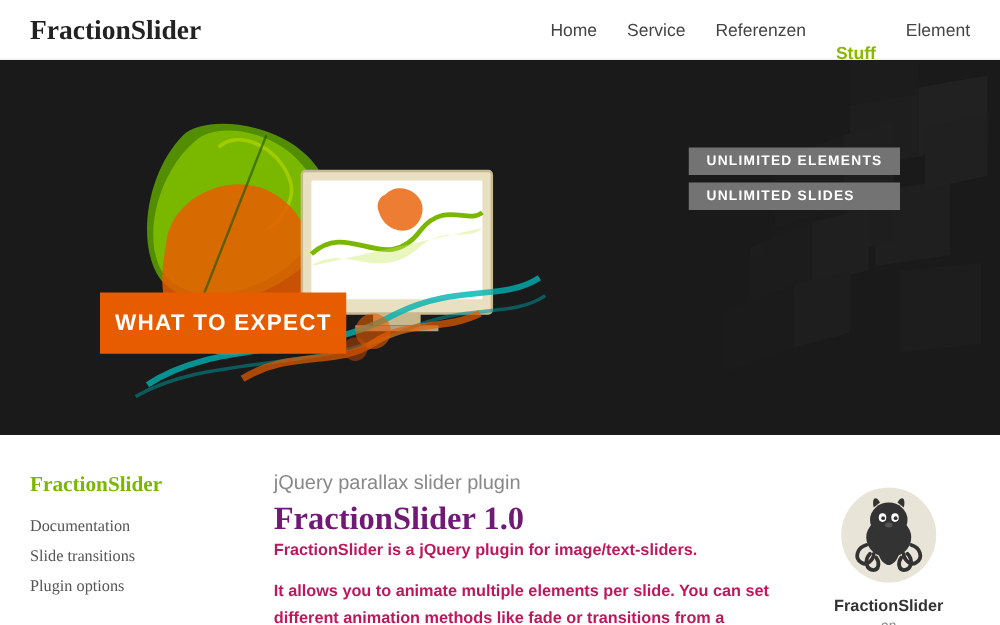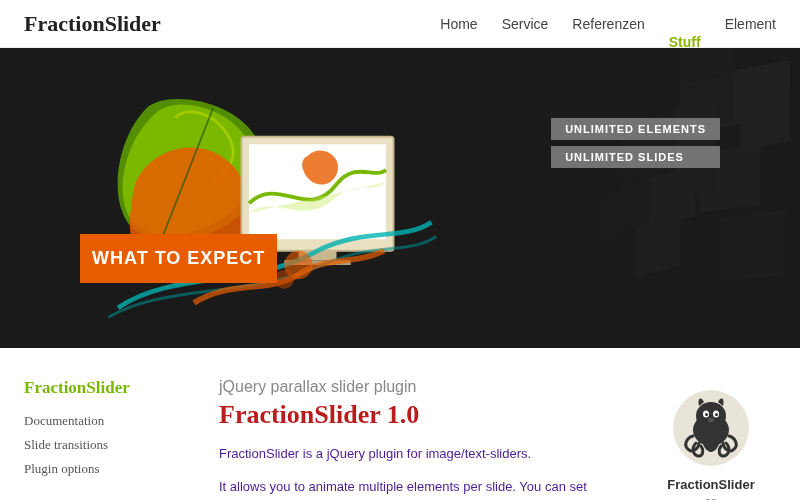--- a/index.html
+++ b/index.html
@@ -145,29 +145,29 @@
       padding-right: 10px;
     }
     #main .subtitle {
       color: #888;
       font-size: 16px;
       margin-bottom: 4px;
     }
     #main h1 {
       font-size: 26px;
       font-weight: bold;
-      color: #b91c1c;
-      margin-bottom: 14px;
+      color: #701a75;
       font-family: Georgia, serif;
     }
     #main p {
-      color: #4c1d95;
+      color: #be185d;
       font-size: 13px;
       line-height: 1.6;
       margin-bottom: 12px;
+      font-weight: bold;
     }
 
     
     #github-box {
       width: 130px;
       flex-shrink: 0;
       display: flex;
       flex-direction: column;
       align-items: center;
       justify-content: flex-start;

